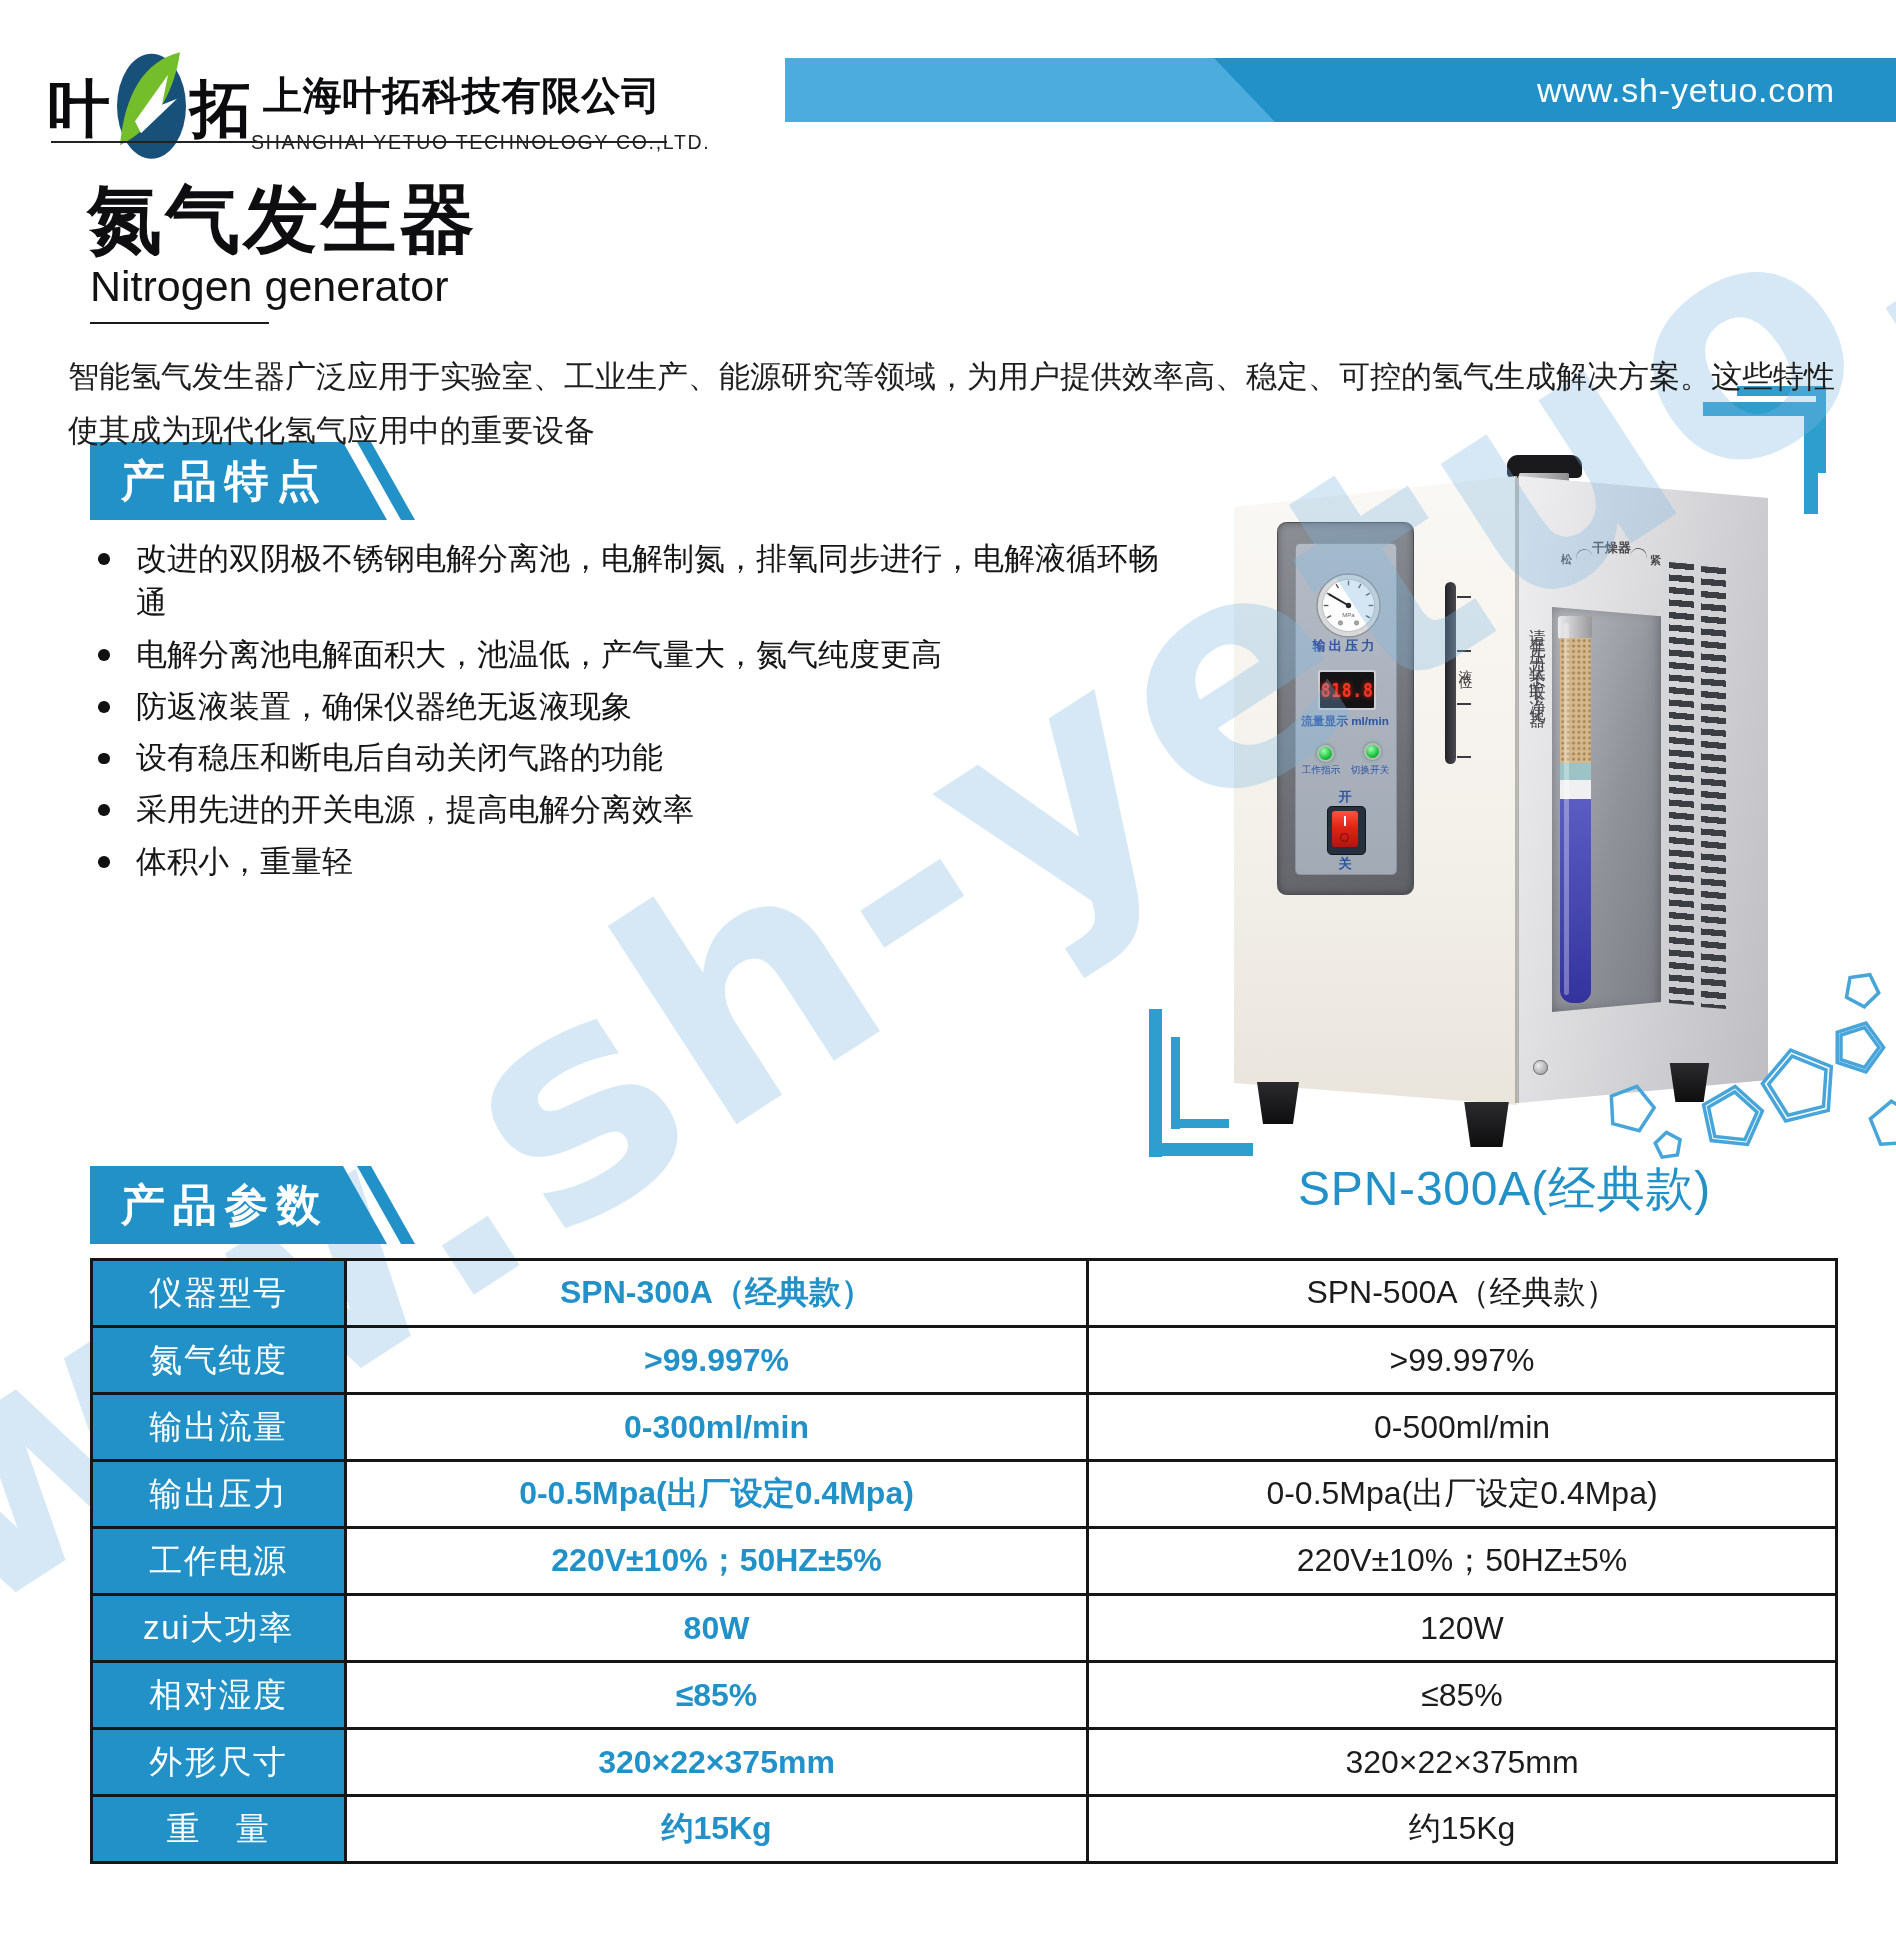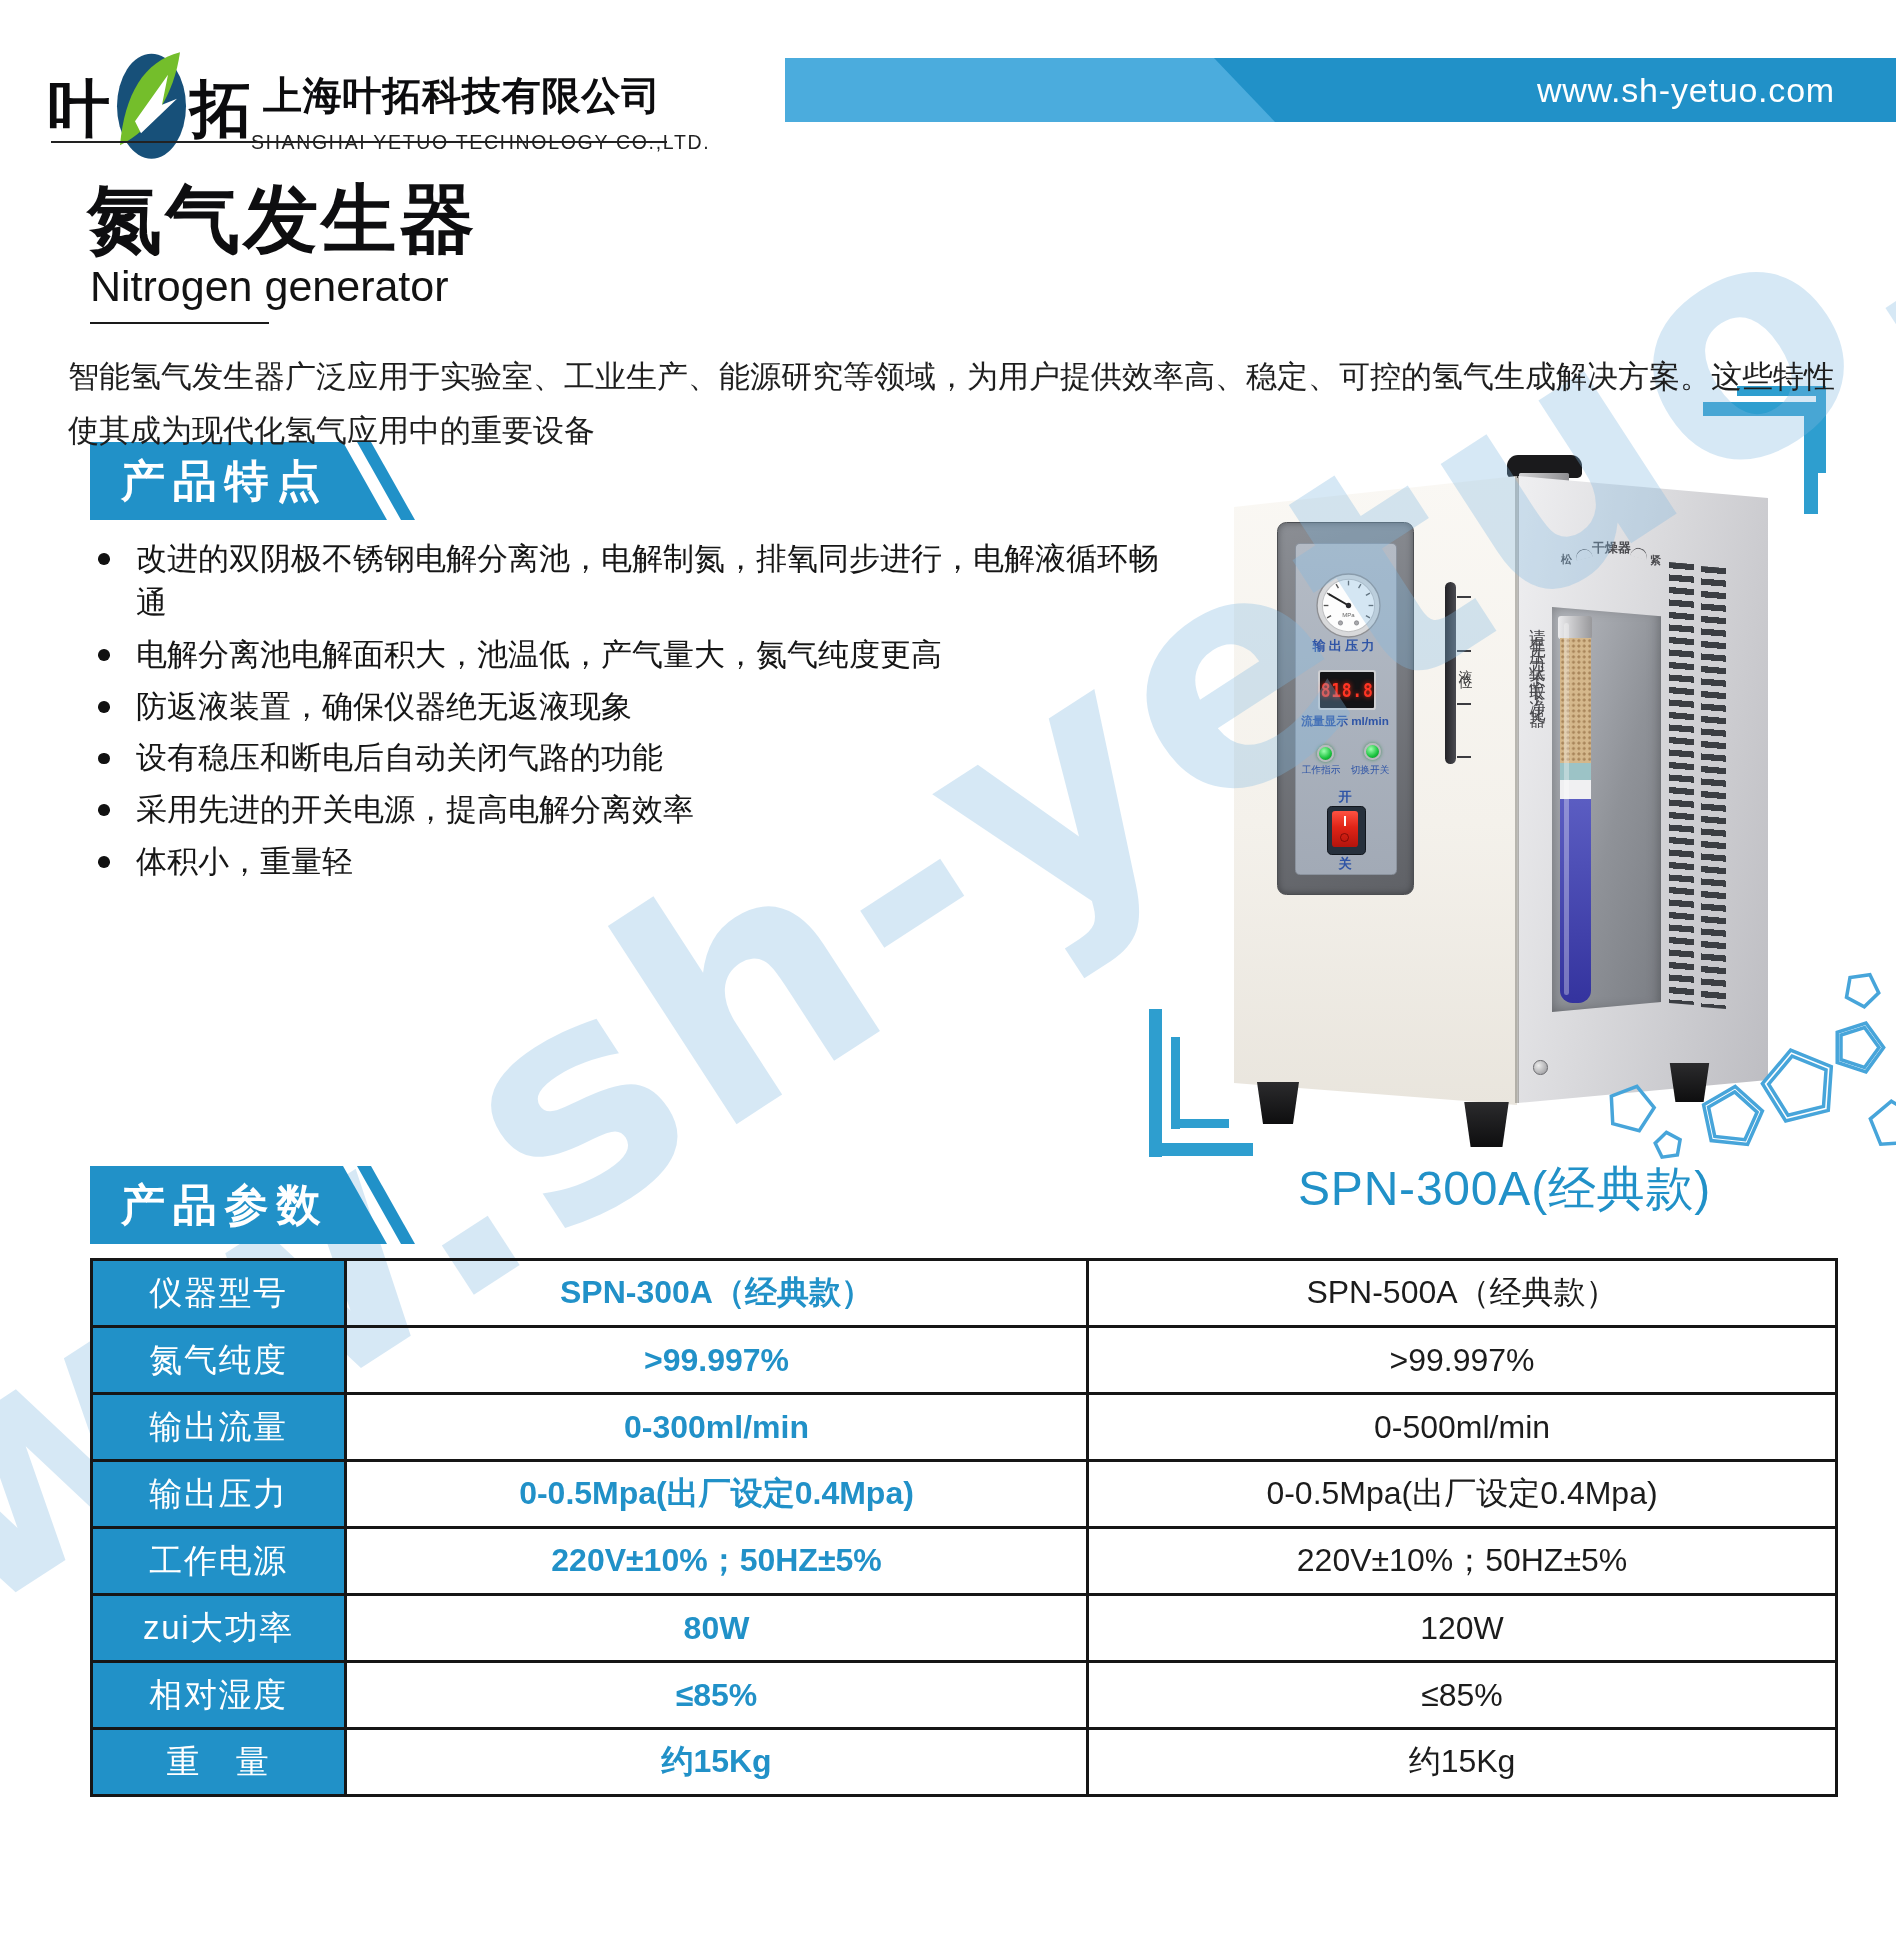--- a/index.html
+++ b/index.html
@@ -322,20 +322,25 @@
           <td class="col-b">120W</td>
         </tr>
 
 
         <tr>
           <th>相对湿度</th>
           <td class="col-a">≤85%</td>
           <td class="col-b">≤85%</td>
         </tr>
 
+        <tr>
+          <th>外形尺寸</th>
+          <td class="col-a">320×22×375mm</td>
+          <td class="col-b">320×22×375mm</td>
+        </tr>
 
         <tr>
           <th>重　量</th>
           <td class="col-a">约15Kg</td>
           <td class="col-b">约15Kg</td>
         </tr>
       </tbody>
   </table>
 
 </div>

